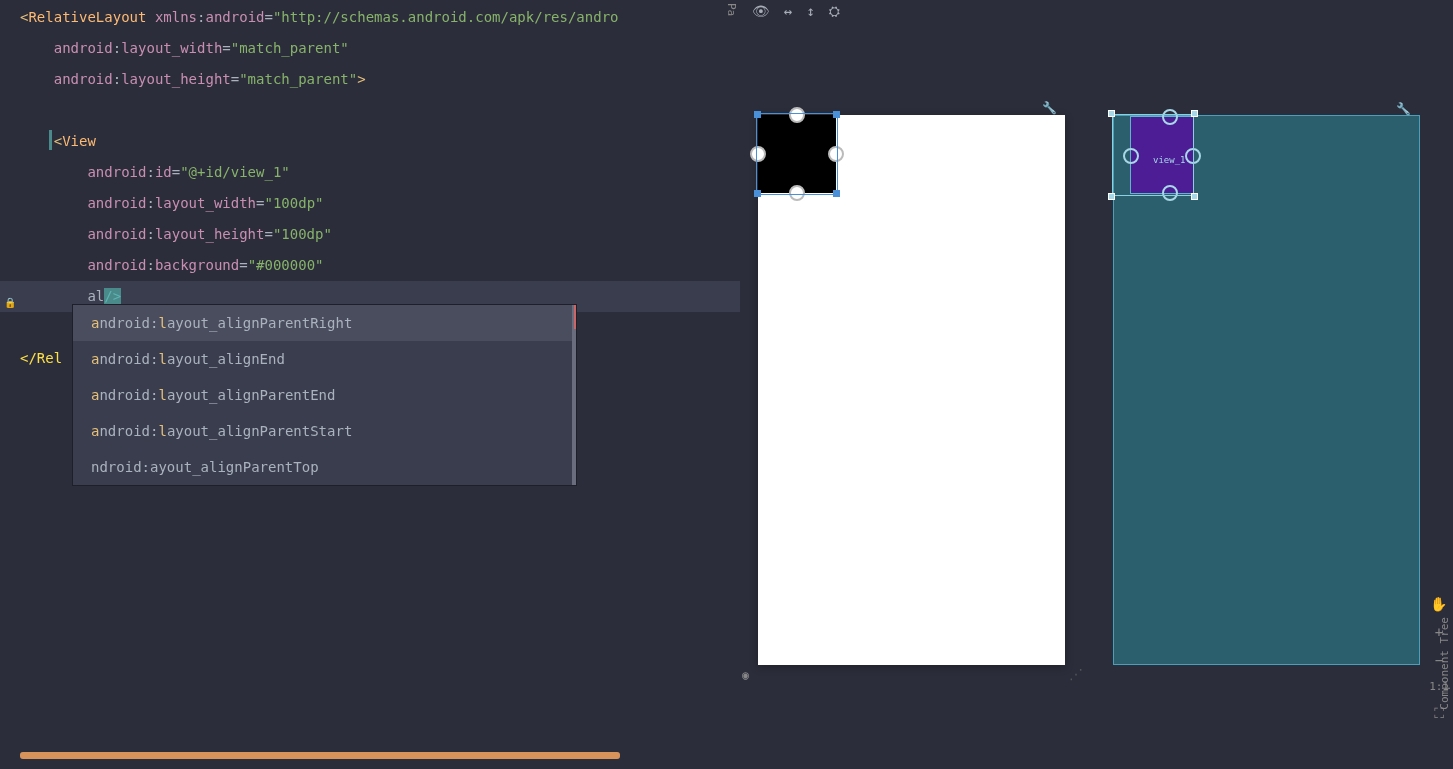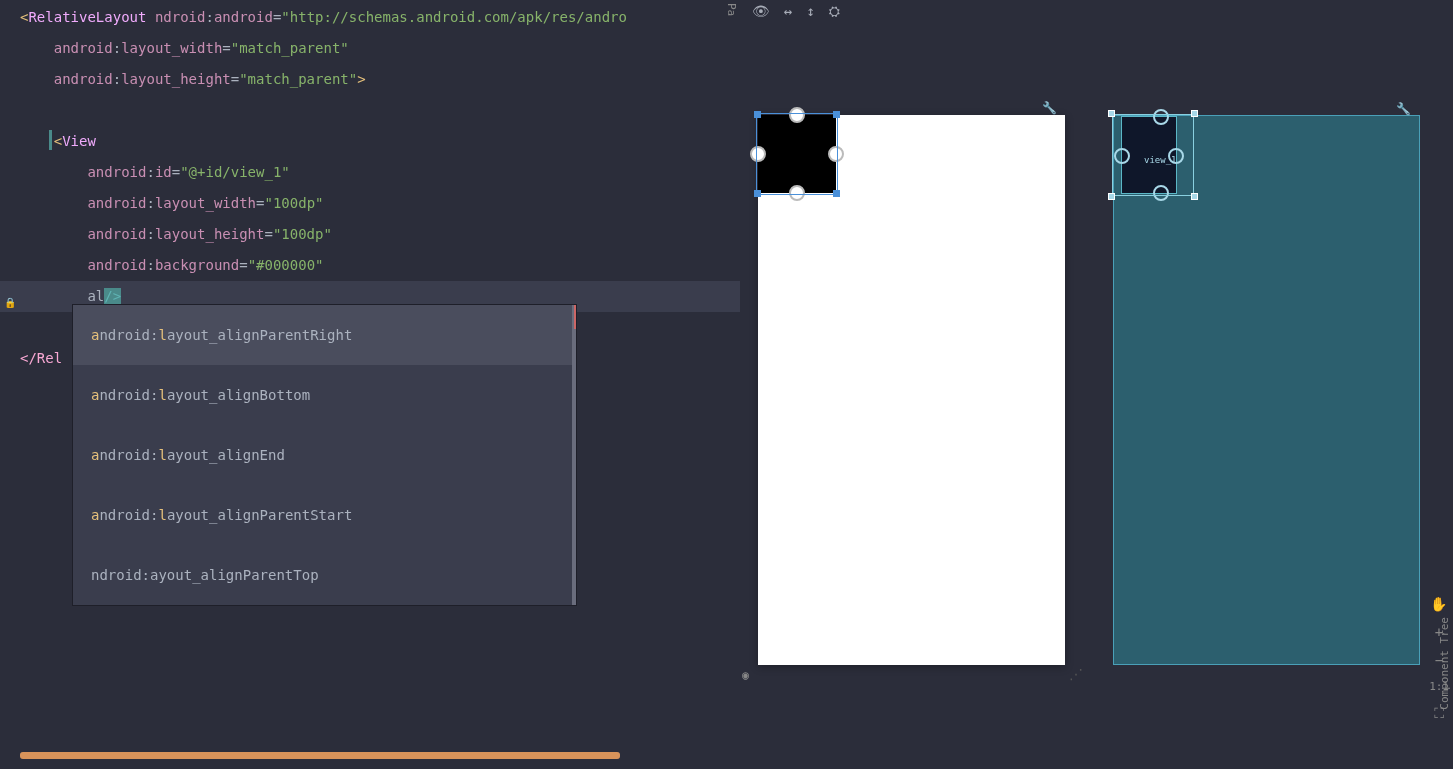--- a/index.html
+++ b/index.html
@@ -4,29 +4,29 @@
   <style>
     * { margin: 0; padding: 0; box-sizing: border-box; }
     body { background: #2b2d3a; font-family: 'Consolas', 'Monaco', monospace; color: #abb2bf; overflow: hidden; width: 1453px; height: 769px; }
     .container { display: flex; width: 100%; height: 100%; }
     .editor-panel { width: 740px; height: 100%; background: #2b2d3a; position: relative; }
     .preview-panel { flex: 1; background: #2b2d3a; position: relative; }
     .code-area { padding: 2px 0; font-size: 14px; line-height: 31px; position: relative; }
     .line { white-space: pre; padding-left: 20px; }
     .line.highlighted { background: #3a3d4d; }
     .caret-indicator { position: absolute; left: 49px; top: 130px; width: 3px; height: 20px; background: #4a8a8a; }
-    .tag { color: #f0abfc; }
+    .tag { color: #fdba74; }
     .tag-bracket { color: #e5c07b; }
     .ns { color: #c98fb3; }
     .attr { color: #c98fb3; }
     .value { color: #87b36a; }
-    .close-tag { color: #f9a8d4; }
+    .close-tag { color: #fde047; }
     .cursor-typed { color: #abb2bf; }
     .autocomplete { position: absolute; top: 304px; left: 72px; width: 505px; background: #3a3d4d; border: 1px solid #1e1f29; z-index: 10; max-height: 330px; overflow: hidden; }
-    .autocomplete-item { padding: 16px 18px; font-size: 14px; line-height: 28px; cursor: pointer; }
+    .autocomplete-item { padding: 4px 18px; font-size: 14px; line-height: 28px; cursor: pointer; }
     .autocomplete-item.selected { background: #4a4d5d; }
     .autocomplete-item .hl { color: #e5c07b; }
     .auto-scroll { position: absolute; top: 0; right: 0; width: 4px; height: 315px; background: #6a6d7d; }
     .auto-scroll-red { position: absolute; top: 0; right: 0; width: 2px; height: 24px; background: #cc6666; }
     .scrollbar-h { position: absolute; bottom: 10px; left: 20px; width: 600px; height: 7px; background: rgba(180,180,180,0.2); border-radius: 3px; }
     .scrollbar-h-thumb { width: 600px; height: 100%; background: #d8935a; border-radius: 3px; }
     .lock-icon { position: absolute; top: 287px; left: 4px; color: #888; font-size: 10px; }
 
     .toolbar { position: absolute; top: 3px; left: 12px; display: flex; gap: 14px; }
     .toolbar-icon { color: #a8adb8; font-size: 14px; cursor: pointer; }
@@ -43,21 +43,21 @@
     .sel-handle.bl { bottom: -3px; left: -3px; }
     .sel-handle.br { bottom: -3px; right: -3px; }
     .circle-handle { position: absolute; width: 16px; height: 16px; border: 2px solid #bbb; border-radius: 50%; background: #fff; }
     .circle-handle.t { top: -8px; left: 31px; }
     .circle-handle.b { bottom: -8px; left: 31px; }
     .circle-handle.l { left: -8px; top: 31px; }
     .circle-handle.r { right: -8px; top: 31px; }
 
     .blueprint-render { width: 307px; height: 550px; background: #2c5f6e; position: relative; border: 1px solid #4aa0b8; }
     .blueprint-render .wrench { position: absolute; top: -14px; right: 8px; color: #888; font-size: 12px; }
-    .bp-view { position: absolute; top: 0; left: 7px; width: 56px; height: 78px; background: #0f172a; border: 1px solid #5cb8c8; }
+    .bp-view { position: absolute; top: 0; left: 16px; width: 64px; height: 78px; background: #4c1d95; border: 1px solid #5cb8c8; }
     .bp-label { position: absolute; top: 38px; left: 22px; font-size: 9px; color: #a8d8e8; }
     .bp-sel-border { position: absolute; top: -2px; left: -2px; width: 82px; height: 82px; border: 1px solid #8ad0e0; }
     .bp-handle { position: absolute; width: 7px; height: 7px; background: #a8d8e8; border: 1px solid #fff; }
     .bp-handle.tl { top: -5px; left: -5px; }
     .bp-handle.tr { top: -5px; right: -5px; }
     .bp-handle.bl { bottom: -5px; left: -5px; }
     .bp-handle.br { bottom: -5px; right: -5px; }
     .bp-circle { position: absolute; width: 16px; height: 16px; border: 2px solid #a8d8e8; border-radius: 50%; background: transparent; }
     .bp-circle.t { top: -8px; left: 31px; }
     .bp-circle.b { bottom: -8px; left: 31px; }
@@ -71,43 +71,43 @@
     .comp-tree-icon { position: absolute; bottom: 87px; left: 2px; color: #888; font-size: 12px; }
   </style>
 </head>
 <body>
 
 <div class="container">
 
   <div class="editor-panel">
     <div class="vertical-label-pa"><span>Pa</span></div>
     <div class="code-area">
-      <div class="line"><span class="tag-bracket">&lt;</span><span class="tag">RelativeLayout</span> <span class="ns">ndroid</span><span style="color:#abb2bf">:</span><span class="attr">android</span><span style="color:#abb2bf">=</span><span class="value">"http://schemas.android.com/apk/res/andro</span></div>
+      <div class="line"><span class="tag-bracket">&lt;</span><span class="tag">RelativeLayout</span> <span class="ns">xmlns</span><span style="color:#abb2bf">:</span><span class="attr">android</span><span style="color:#abb2bf">=</span><span class="value">"http://schemas.android.com/apk/res/andro</span></div>
       <div class="line">    <span class="ns">android</span><span style="color:#abb2bf">:</span><span class="attr">layout_width</span><span style="color:#abb2bf">=</span><span class="value">"match_parent"</span></div>
       <div class="line">    <span class="ns">android</span><span style="color:#abb2bf">:</span><span class="attr">layout_height</span><span style="color:#abb2bf">=</span><span class="value">"match_parent"</span><span class="tag-bracket">&gt;</span></div>
       <div class="line"> </div>
       <div class="line">    <span class="tag-bracket">&lt;</span><span class="tag">View</span></div>
       <div class="line">        <span class="ns">android</span><span style="color:#abb2bf">:</span><span class="attr">id</span><span style="color:#abb2bf">=</span><span class="value">"@+id/view_1"</span></div>
       <div class="line">        <span class="ns">android</span><span style="color:#abb2bf">:</span><span class="attr">layout_width</span><span style="color:#abb2bf">=</span><span class="value">"100dp"</span></div>
       <div class="line">        <span class="ns">android</span><span style="color:#abb2bf">:</span><span class="attr">layout_height</span><span style="color:#abb2bf">=</span><span class="value">"100dp"</span></div>
       <div class="line">        <span class="ns">android</span><span style="color:#abb2bf">:</span><span class="attr">background</span><span style="color:#abb2bf">=</span><span class="value">"#000000"</span></div>
       <div class="line highlighted">        <span class="cursor-typed">al</span><span style="background:#4a8a8a;color:#5fb3b3">/&gt;</span></div>
       <div class="line"> </div>
       <div class="line"><span class="close-tag">&lt;/Rel</span></div>
 
       <span class="lock-icon">🔒</span>
       <div class="caret-indicator"></div>
 
       <div class="autocomplete">
         <div class="auto-scroll"></div>
         <div class="auto-scroll-red"></div>
         <div id="ac-list">
             <div class="autocomplete-item selected"><span class="hl">a</span>ndroid:<span class="hl">l</span>ayout_alignParentRight</div>
-            <div class="autocomplete-item"><span class="hl">a</span>ndroid:<span class="hl">l</span>ayout_alignBottom</div>
             <div class="autocomplete-item"><span class="hl">a</span>ndroid:<span class="hl">l</span>ayout_alignEnd</div>
+            <div class="autocomplete-item"><span class="hl">a</span>ndroid:<span class="hl">l</span>ayout_alignParentEnd</div>
             <div class="autocomplete-item"><span class="hl">a</span>ndroid:<span class="hl">l</span>ayout_alignParentStart</div>
             <div class="autocomplete-item">ndroid:ayout_alignParentTop</div>
           </div>
 
       </div>
     </div>
     <div class="scrollbar-h">
         <div class="scrollbar-h-thumb"></div>
       </div>
   </div>

